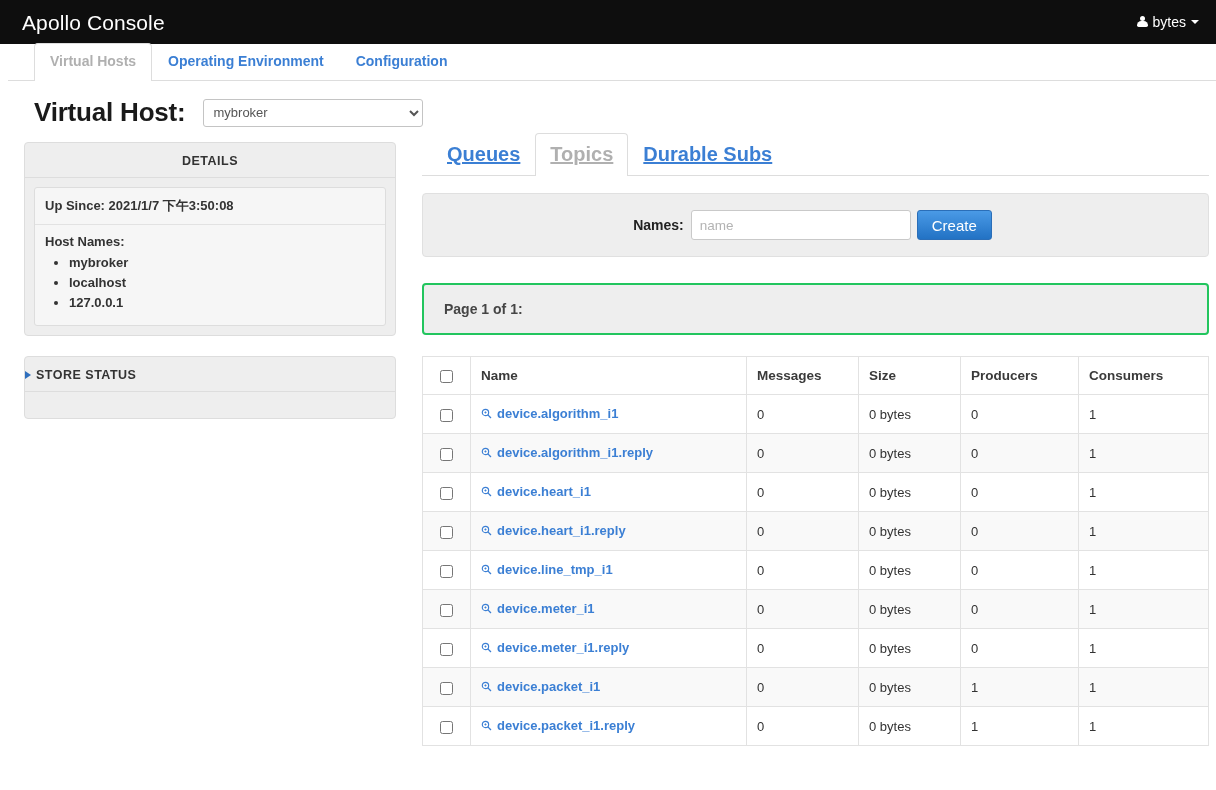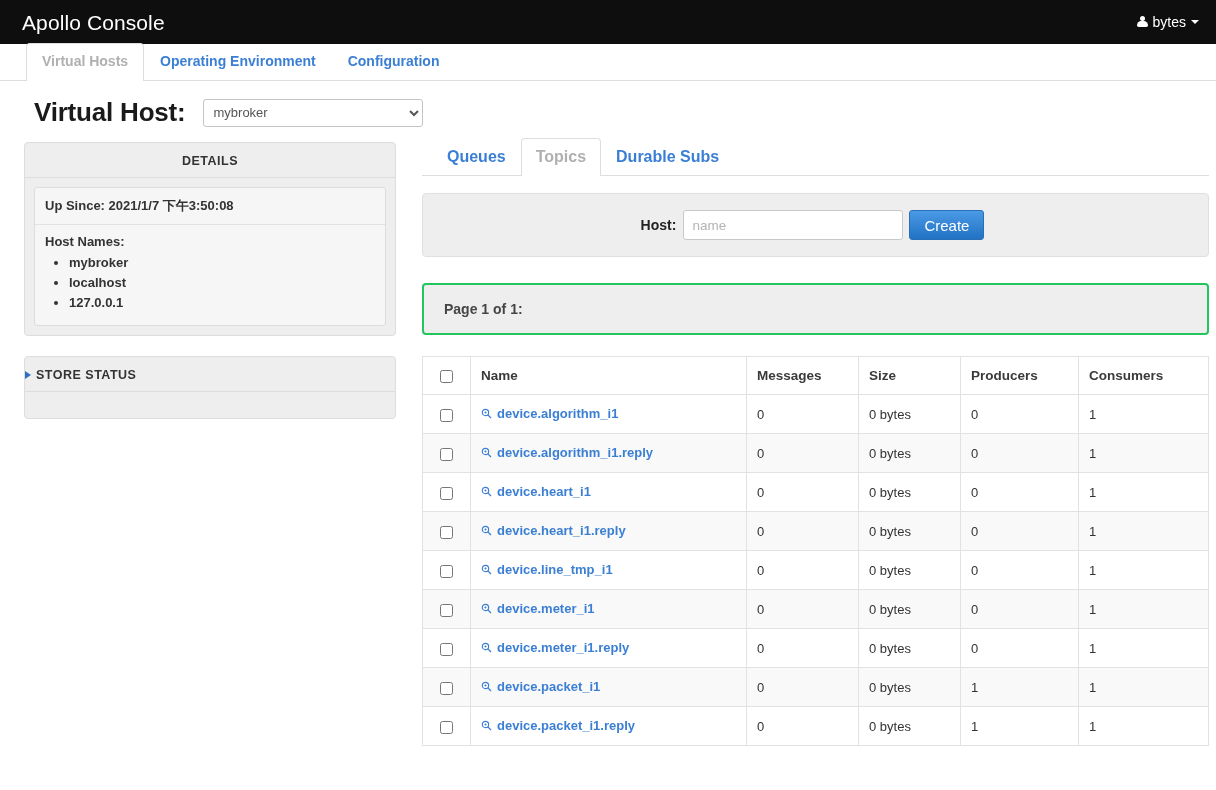--- a/index.html
+++ b/index.html
@@ -68,20 +68,21 @@
   }
 
   
   .main-tabs {
     display: flex;
     align-items: flex-end;
     padding-left: 26px;
     height: 37px;
     border-bottom: 1px solid #dddddd;
     background: #ffffff;
+    margin-left: 8px;
   }
   .main-tab {
     padding: 8px 15px 9px 15px;
     font-size: 14px;
     font-weight: bold;
     color: #3b7fd4;
     cursor: pointer;
     line-height: 1.4;
     border: 1px solid transparent;
     border-bottom: none;
@@ -195,30 +196,31 @@
   
   .sub-tabs {
     display: flex;
     align-items: flex-end;
     height: 34px;
     border-bottom: 1px solid #dddddd;
     padding-left: 10px;
   }
   .sub-tab {
     padding: 7px 14px 8px 14px;
-    font-size: 16px;
+    font-size: 20px;
     font-weight: bold;
     color: #3b7fd4;
     cursor: pointer;
     border: 1px solid transparent;
     border-bottom: none;
     margin-bottom: -1px;
     border-radius: 4px 4px 0 0;
     line-height: 1.35;
     white-space: nowrap;
+    text-decoration: underline;
   }
   .sub-tab.active {
     color: #b0b0b0;
     background: #ffffff;
     border-color: #dddddd;
     border-bottom-color: #ffffff;
     cursor: default;
   }
 
   
@@ -392,21 +394,21 @@
 
   <div class="right-col">
 
     <div class="sub-tabs">
       <div class="sub-tab">Queues</div>
       <div class="sub-tab active">Topics</div>
       <div class="sub-tab">Durable Subs</div>
     </div>
 
     <div class="form-panel">
-      <span class="form-label">Host:</span>
+      <span class="form-label">Names:</span>
       <input class="name-input" type="text" placeholder="name" style="">
       <button class="btn-create">Create</button>
     </div>
 
     <div class="page-bar">
       <span class="page-bar-text">Page 1 of 1:</span>
     </div>
 
     <div class="table-wrap">
       <table class="data">

